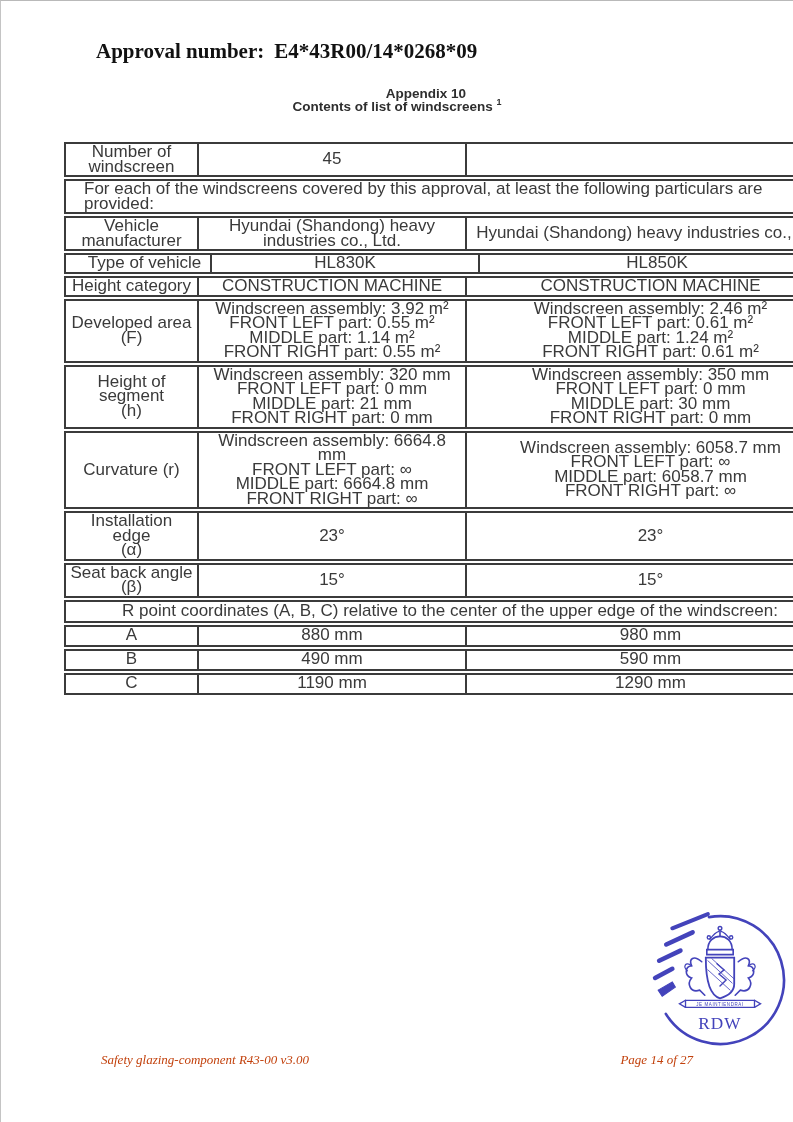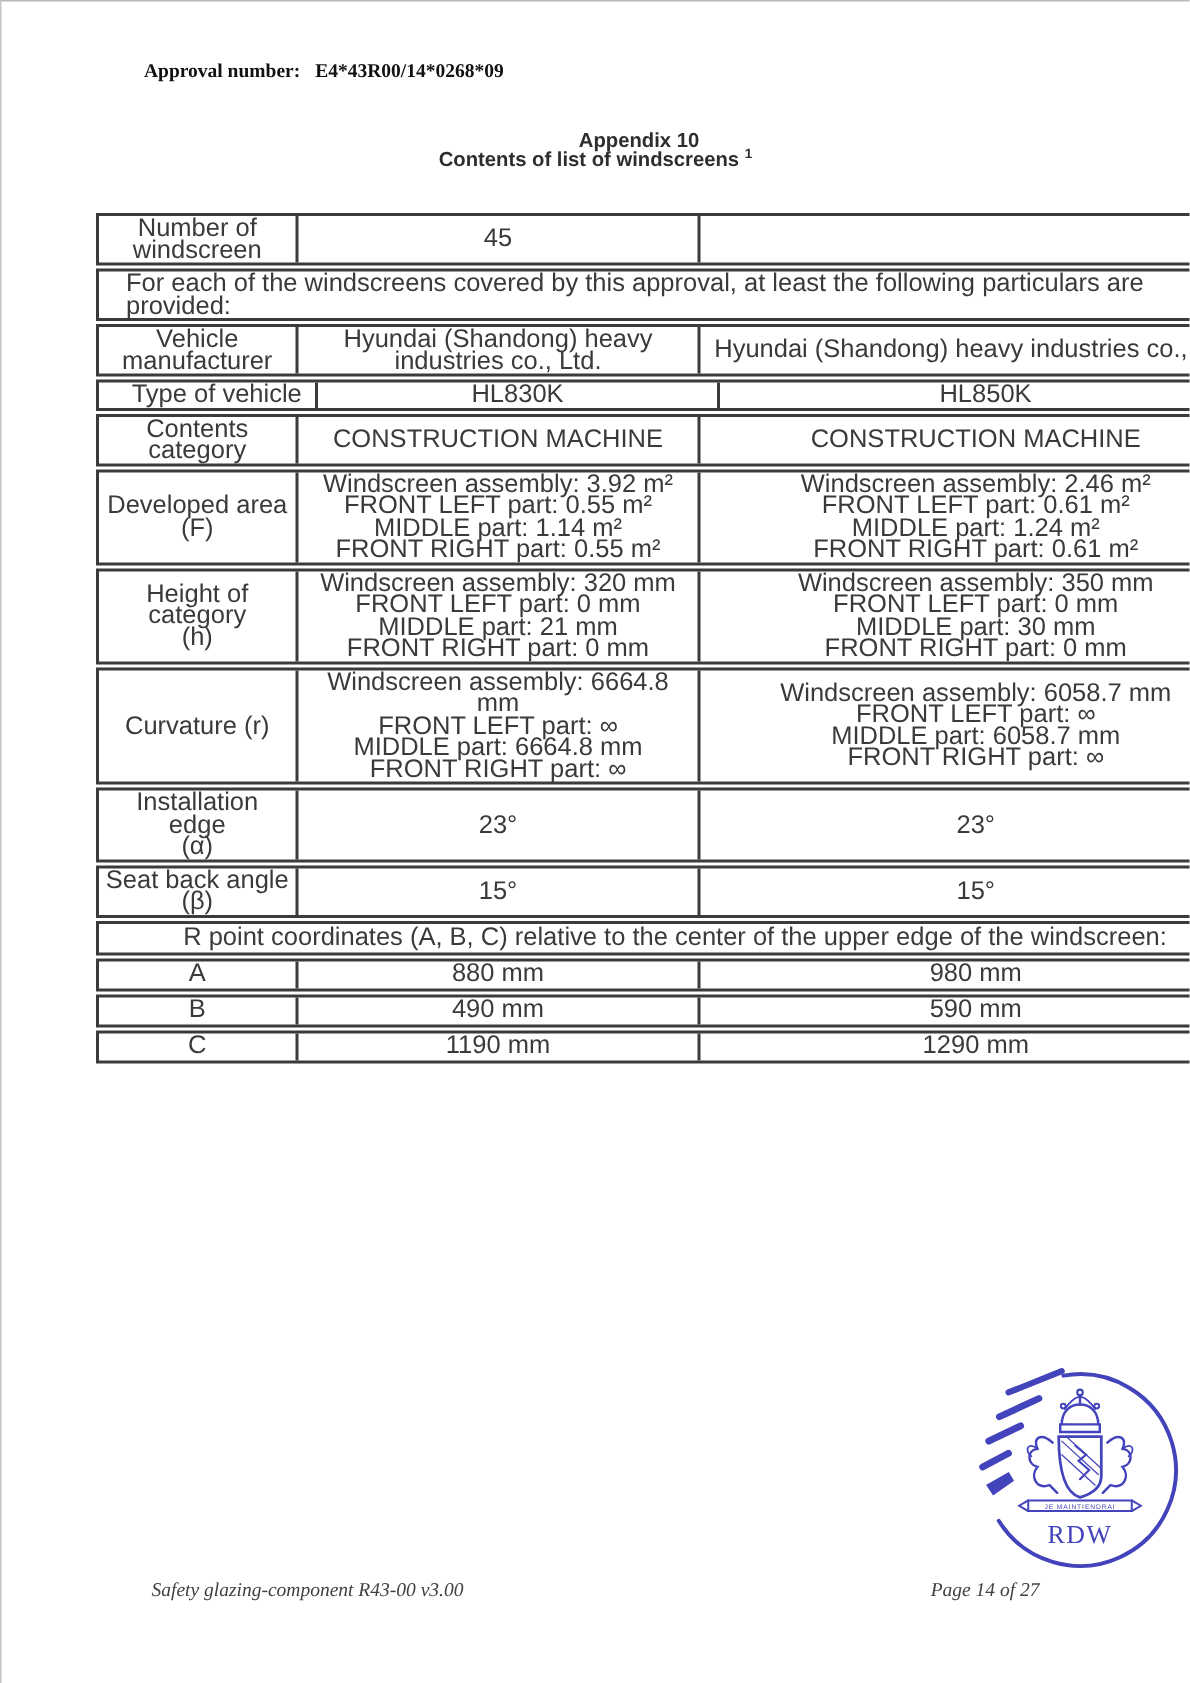--- a/index.html
+++ b/index.html
@@ -9,21 +9,21 @@
     width: 793px; height: 1122px;
     background: #ffffff;
     border-top: 1px solid #b9b9b9;
     border-left: 1px solid #c4c4c4;
     overflow: hidden;
     color: #333;
   }
   .approval-line {
     position: absolute; left: 95px; top: 38px;
     font-family: "Liberation Serif", serif;
-    font-weight: bold; font-size: 13px; color: #111;
+    font-weight: bold; font-size: 21px; color: #111;
   }
   .approval-line .val { margin-left: 10px; }
   .doc-title {
     position: absolute; left: 0; top: 85px; width: 100%;
     text-align: center; font-weight: bold; font-size: 13.5px; color: #2e2e2e; margin-left: 29px;
   }
   .doc-subtitle {
     position: absolute; left: 0; top: 96px; width: 100%;
     text-align: center; font-weight: bold; font-size: 13.5px; color: #2e2e2e;
   }
@@ -50,21 +50,21 @@
   .cell.full  { flex: 1; justify-content: center; }
   .cell.full.left { justify-content: flex-start; text-align: left; padding-left: 5px; }
   .h34 { min-height: 34px; } .h18 { min-height: 18px; padding-left: 13px; } .h21 { min-height: 21px; }
   .h62 { min-height: 62px; } .h60 { min-height: 60px; } .h61 { min-height: 61px; }
   .h32 { min-height: 32px; } .h20 { min-height: 20px; } .h23 { min-height: 23px; }
   .h22 { min-height: 22px; }
   .footer {
     position: absolute; left: 100px; top: 1051px; width: 592px;
     display: flex; justify-content: space-between;
     font-family: "Liberation Serif", serif; font-style: italic;
-    font-size: 13px; color: #404040;
+    font-size: 13px; color: #c2410c;
   }
   .stamp { position: absolute; left: 648px; top: 908px; width: 142px; height: 142px; }
   .stamp svg { width: 100%; height: 100%; }
 </style>
 </head>
 <body>
 
 <div class="page">
 
   <div class="approval-line">
@@ -96,39 +96,39 @@
       <div class="cell val last">Hyundai (Shandong) heavy industries co., Ltd.</div>
     </div>
 
     <div class="trow h18">
       <div class="cell label">Type of vehicle</div>
       <div class="cell val">HL830K</div>
       <div class="cell val last">HL850K</div>
     </div>
 
     <div class="trow h21">
-      <div class="cell label">Contents category</div>
+      <div class="cell label">Height category</div>
       <div class="cell val">CONSTRUCTION MACHINE</div>
       <div class="cell val last">CONSTRUCTION MACHINE</div>
     </div>
 
     <div class="trow h62">
       <div class="cell label">Developed area (F)</div>
       <div class="cell val">Windscreen assembly: 3.92 m²
 FRONT LEFT part: 0.55 m²
 MIDDLE part: 1.14 m²
 FRONT RIGHT part: 0.55 m²</div>
       <div class="cell val last">Windscreen assembly: 2.46 m²
 FRONT LEFT part: 0.61 m²
 MIDDLE part: 1.24 m²
 FRONT RIGHT part: 0.61 m²</div>
     </div>
 
     <div class="trow h60">
-      <div class="cell label">Height of category
+      <div class="cell label">Height of segment
 (h)</div>
       <div class="cell val">Windscreen assembly: 320 mm
 FRONT LEFT part: 0 mm
 MIDDLE part: 21 mm
 FRONT RIGHT part: 0 mm</div>
       <div class="cell val last">Windscreen assembly: 350 mm
 FRONT LEFT part: 0 mm
 MIDDLE part: 30 mm
 FRONT RIGHT part: 0 mm</div>
     </div>

